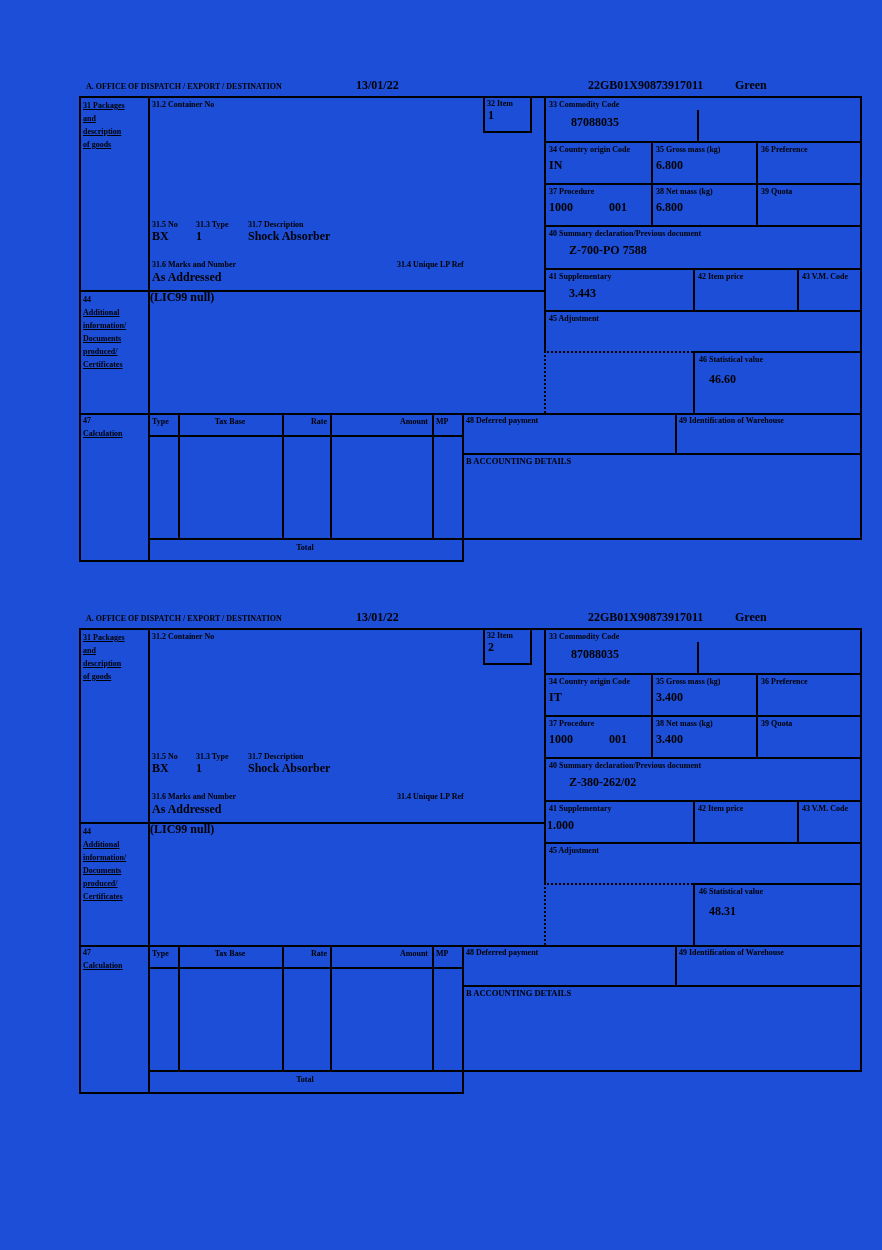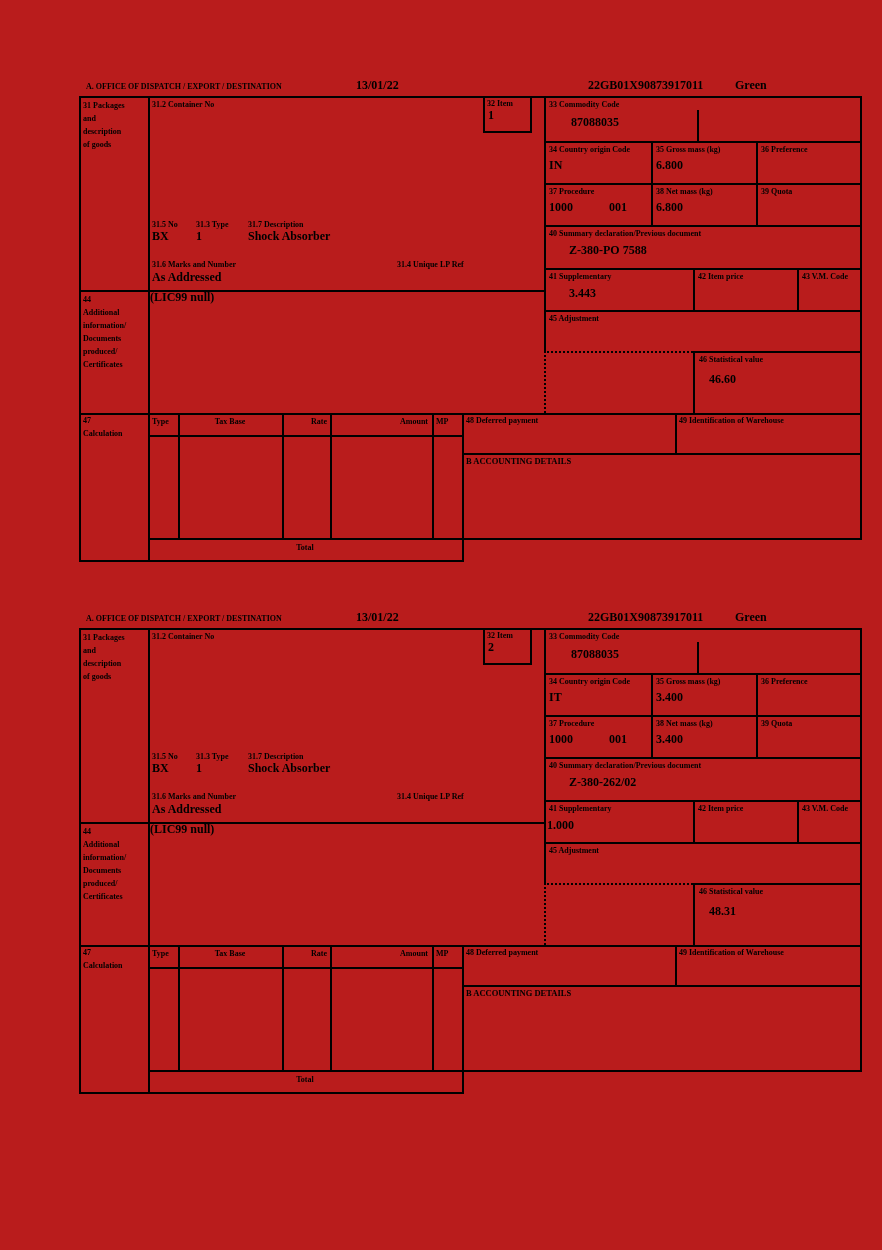--- a/index.html
+++ b/index.html
@@ -1,28 +1,28 @@
 <!DOCTYPE html>
 <html><head>
 <meta charset="utf-8">
 <style>
   html,body{margin:0;padding:0;background:#fff;}
-  #page{position:relative;width:882px;height:1250px;background:#b91c1c;color:#000;
+  #page{position:relative;width:882px;height:1250px;background:#1d4ed8;color:#000;
         font-family:"Liberation Serif",serif;overflow:hidden;}
   .section{position:absolute;left:79px;width:783px;height:482px;}
   .sec-header{position:absolute;left:0;top:0;width:783px;height:18px;}
   .grid{position:absolute;left:0;top:18px;width:783px;height:466px;}
   .hl,.vl,.hd,.vd{position:absolute;display:block;}
   .hl{height:2px;background:#000;}
   .vl{width:2px;background:#000;}
   .hd{height:0;border-top:2px dotted #000;}
   .vd{width:0;border-left:2px dotted #000;}
   .lbl{position:absolute;font-size:8px;font-weight:bold;line-height:10px;white-space:nowrap;}
   .val{position:absolute;font-size:12px;font-weight:bold;line-height:13px;white-space:nowrap;}
-  .ul{}
+  .ul{text-decoration:underline;}
   .stack{position:absolute;}
   .stack span{display:block;font-size:8px;font-weight:bold;line-height:13px;white-space:nowrap;}
   .ctr{text-align:center;}
   .rt{text-align:right;}
 </style>
 </head>
 <body>
 
 <div id="page">
   <div class="section" style="top: 78px;">
@@ -101,21 +101,21 @@
       <span class="lbl" style="left:117px;top:124px;">31.3 Type</span>
       <span class="lbl" style="left:169px;top:124px;">31.7 Description</span>
       <span class="val" style="left:73px;top:134px;">BX</span>
       <span class="val" style="left:117px;top:134px;">1</span>
       <span class="val" style="left:169px;top:134px;">Shock Absorber</span>
       <span class="lbl" style="left:73px;top:164px;">31.6 Marks and Number</span>
       <span class="lbl" style="left:318px;top:164px;">31.4 Unique LP Ref</span>
       <span class="val" style="left:73px;top:175px;">As Addressed</span>
 
       <span class="lbl" style="left:470px;top:133px;">40 Summary declaration/Previous document</span>
-      <span class="val" style="left:490px;top:148px;">Z-380-PO 7588</span>
+      <span class="val" style="left:490px;top:148px;">Z-700-PO 7588</span>
       <span class="lbl" style="left:470px;top:176px;">41 Supplementary</span>
       <span class="val" style="left:490px;top:191px;">3.443</span>
       <span class="lbl" style="left:619px;top:176px;">42 Item price</span>
       <span class="lbl" style="left:723px;top:176px;">43 V.M. Code</span>
 
       <div class="stack" style="left:4px;top:197px;">
         <span>44</span>
         <span class="ul">Additional</span>
         <span class="ul">information/</span>
         <span class="ul">Documents</span>

